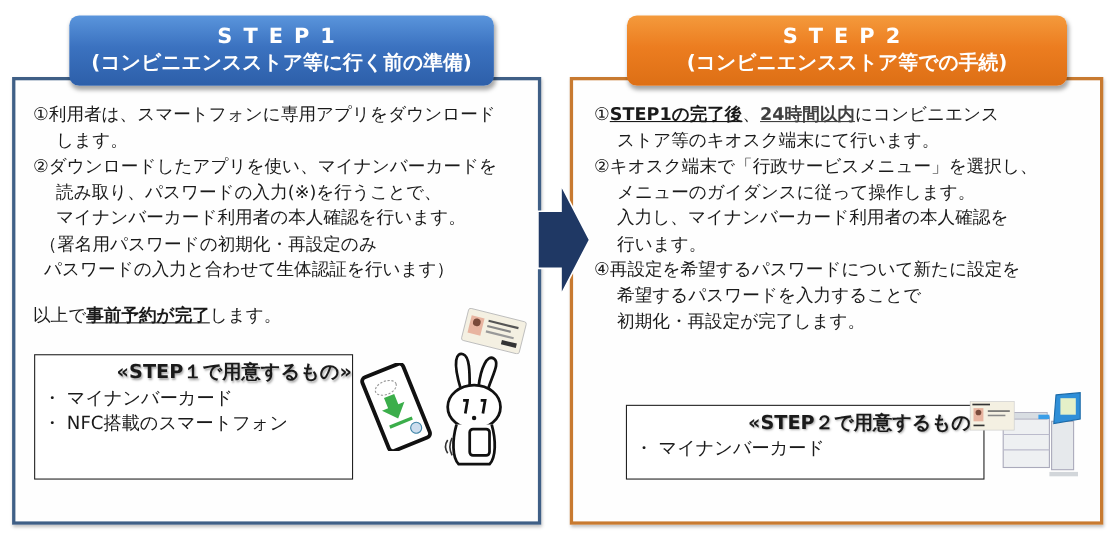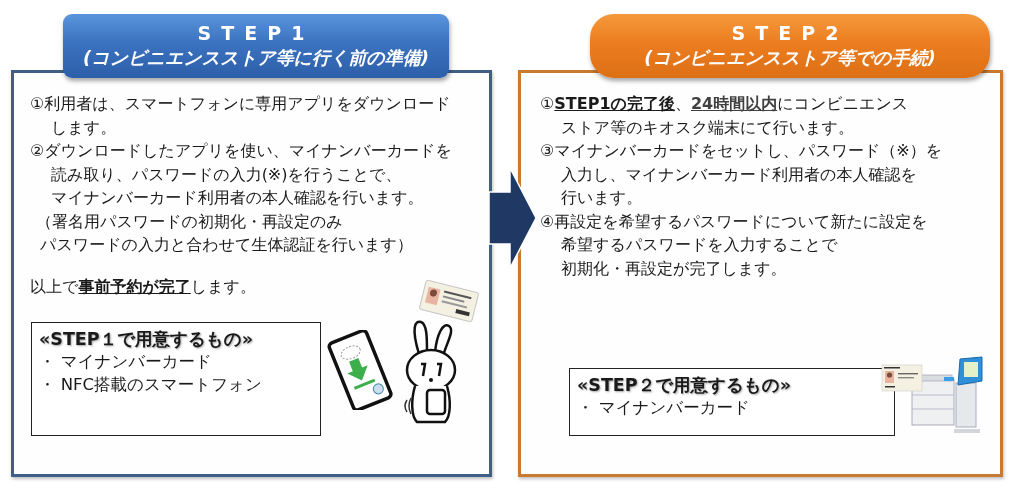--- a/index.html
+++ b/index.html
@@ -5,30 +5,30 @@
   html, body { margin:0; padding:0; }
   body { width:1016px; height:492px; background:#ffffff; position:relative; overflow:hidden;
          font-family:"DejaVu Sans", "Liberation Sans", sans-serif; color:#1a1a1a; }
   .panel { position:absolute; top:70px; height:407px; background:#fefefe; box-sizing:border-box;
            box-shadow:1px 2px 3px rgba(0,0,0,0.25); }
   .panel.left { left:11px; width:481px; border:3px solid #3f5f86; }
   .panel.right { left:518px; width:485px; border:3px solid #c87a30; }
   .header { position:absolute; top:14px; height:64px; border-radius:9px; color:#fff; text-align:center;
             box-shadow:1px 3px 4px rgba(0,0,0,0.35); z-index:2; box-sizing:border-box; padding-top:7px; }
   .header.left { left:63px; width:386px; background:linear-gradient(#5a95dc 0%, #3b72c0 45%, #2d5fa9 100%); }
-  .header.right { left:590px; width:400px; background:linear-gradient(#f49a3c 0%, #ec7d20 45%, #dd6f15 100%);border-radius:24px; }
+  .header.right { left:570px; width:400px; background:linear-gradient(#f49a3c 0%, #ec7d20 45%, #dd6f15 100%); }
   .header .step { font-family:"DejaVu Sans", sans-serif; font-weight:bold; font-size:19px; letter-spacing:10px; line-height:24px; padding-left:0; }
-  .header .sub { font-weight:bold; font-size:18px; line-height:26px; letter-spacing:0px;font-style:italic; }
+  .header .sub { font-weight:bold; font-size:18px; line-height:26px; letter-spacing:0px; }
   .body-text { position:absolute; font-size:16px; line-height:23.5px; color:#1a1a1a; }
   .item { white-space:nowrap; }
   .indent { padding-left:21px; }
   .bold-u { font-weight:bold; text-decoration:underline; }
   .red-u { font-weight:bold; text-decoration:underline; color:#404040; }
   .need-box { position:absolute; border:1.5px solid #222; background:#fff; box-sizing:border-box; padding:4px 0 0 7px; }
-  .need-title { font-weight:bold; font-size:17.5px; line-height:24px; text-shadow:1px 1px 2px rgba(0,0,0,0.35); }
+  .need-title { font-weight:bold; font-size:17.5px; line-height:24px; text-shadow:1px 1px 2px rgba(0,0,0,0.35);text-align:right; }
   .need-item { font-size:16.5px; line-height:22.5px; }
   .arrow { position:absolute; left:488px; top:166px; width:50px; height:104px; z-index:3; }
   .illus { position:absolute; }
 </style>
 </head>
 <body>
 
 <div class="panel left"></div>
 <div class="header left">
   <div class="step">STEP1</div>
@@ -103,21 +103,24 @@
   <div class="step">STEP2</div>
   <div class="sub">(コンビニエンスストア等での手続)</div>
 </div>
 
 <div class="body-text" style="left:540px; top:92px;">
   <div class="item">
     <div><span>①</span><span class="bold-u">STEP1の完了後</span><span>、</span><span class="red-u">24時間以内</span><span>にコンビニエンス</span></div>
     <div class="indent">ストア等のキオスク端末にて行います。</div>
   </div>
   <div class="item">
-    <div>③マイナンバーカードをセットし、パスワード（※）を</div>
+    <div>②キオスク端末で「行政サービスメニュー」を選択し、</div>
+    <div class="indent">メニューのガイダンスに従って操作します。</div>
+  </div>
+  <div class="item">
     <div class="indent">入力し、マイナンバーカード利用者の本人確認を</div>
     <div class="indent">行います。</div>
   </div>
   <div class="item">
     <div>④再設定を希望するパスワードについて新たに設定を</div>
     <div class="indent">希望するパスワードを入力することで</div>
     <div class="indent">初期化・再設定が完了します。</div>
   </div>
 </div>
 

